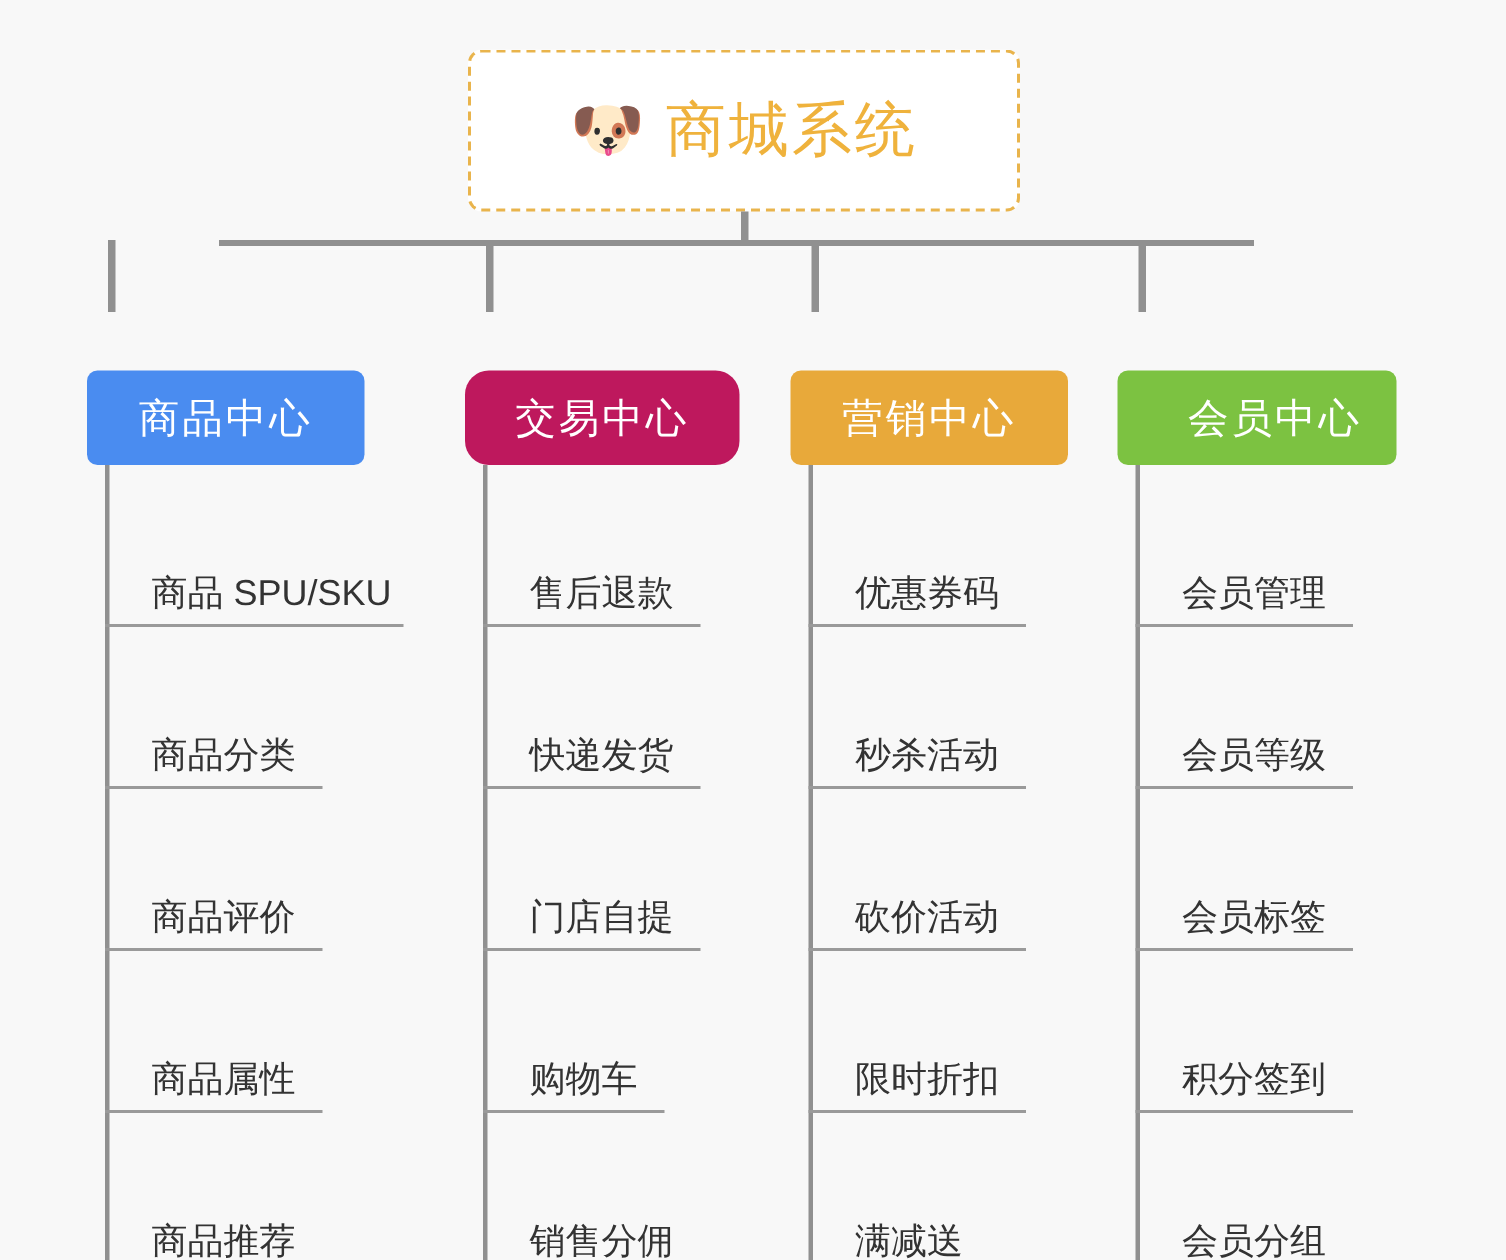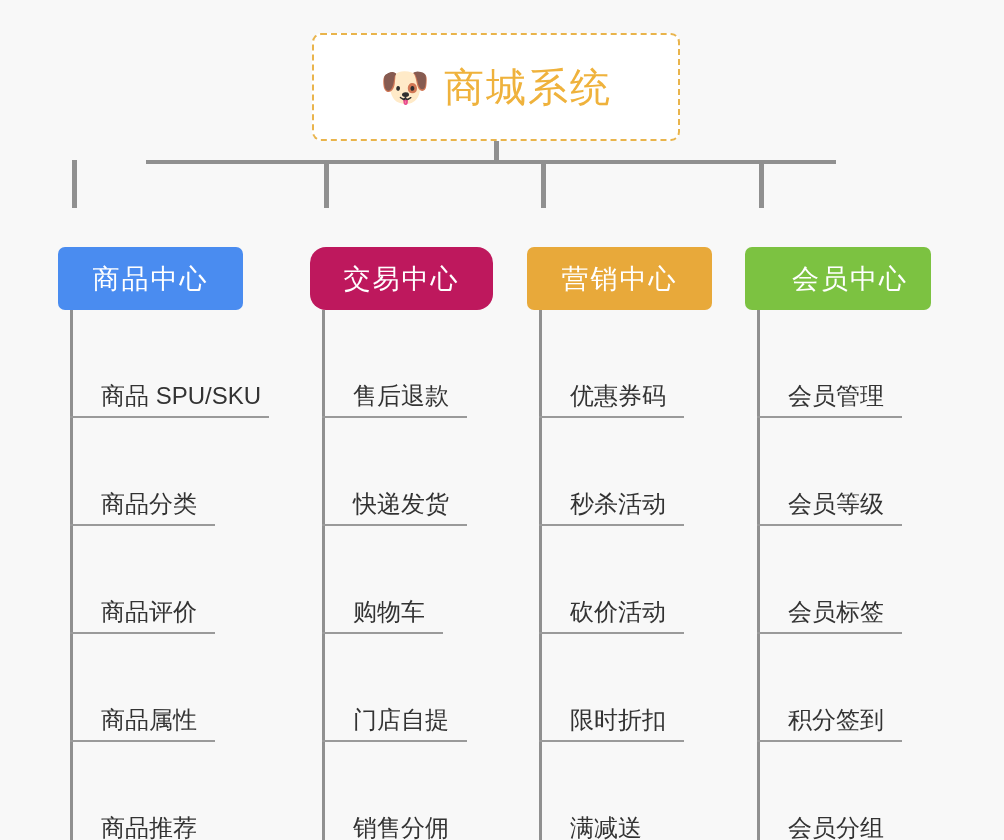--- a/index.html
+++ b/index.html
@@ -172,26 +172,26 @@
           <div class="spine" style="height: 534px; background: rgb(144, 144, 144);"></div>
           <div class="leaf">
             <div class="leaf-underline" style="width: 145px;"></div>
             <div class="leaf-label">售后退款</div>
           </div>
           <div class="leaf">
             <div class="leaf-underline" style="width: 145px;"></div>
             <div class="leaf-label">快递发货</div>
           </div>
           <div class="leaf">
+            <div class="leaf-underline" style="width: 145px;"></div>
+            <div class="leaf-label">门店自提</div>
+          </div>
+          <div class="leaf">
             <div class="leaf-underline" style="width: 121px;"></div>
             <div class="leaf-label">购物车</div>
-          </div>
-          <div class="leaf">
-            <div class="leaf-underline" style="width: 145px;"></div>
-            <div class="leaf-label">门店自提</div>
           </div>
           <div class="leaf">
             <div class="leaf-underline" style="width: 145px;"></div>
             <div class="leaf-label">销售分佣</div>
           </div>
         </div>
       </div>
       <div class="branch" style="left: 527px; width: 185px;">
         <div class="branch-header" style="background: rgb(232, 169, 58);">营销中心</div>
         <div class="branch-body">

